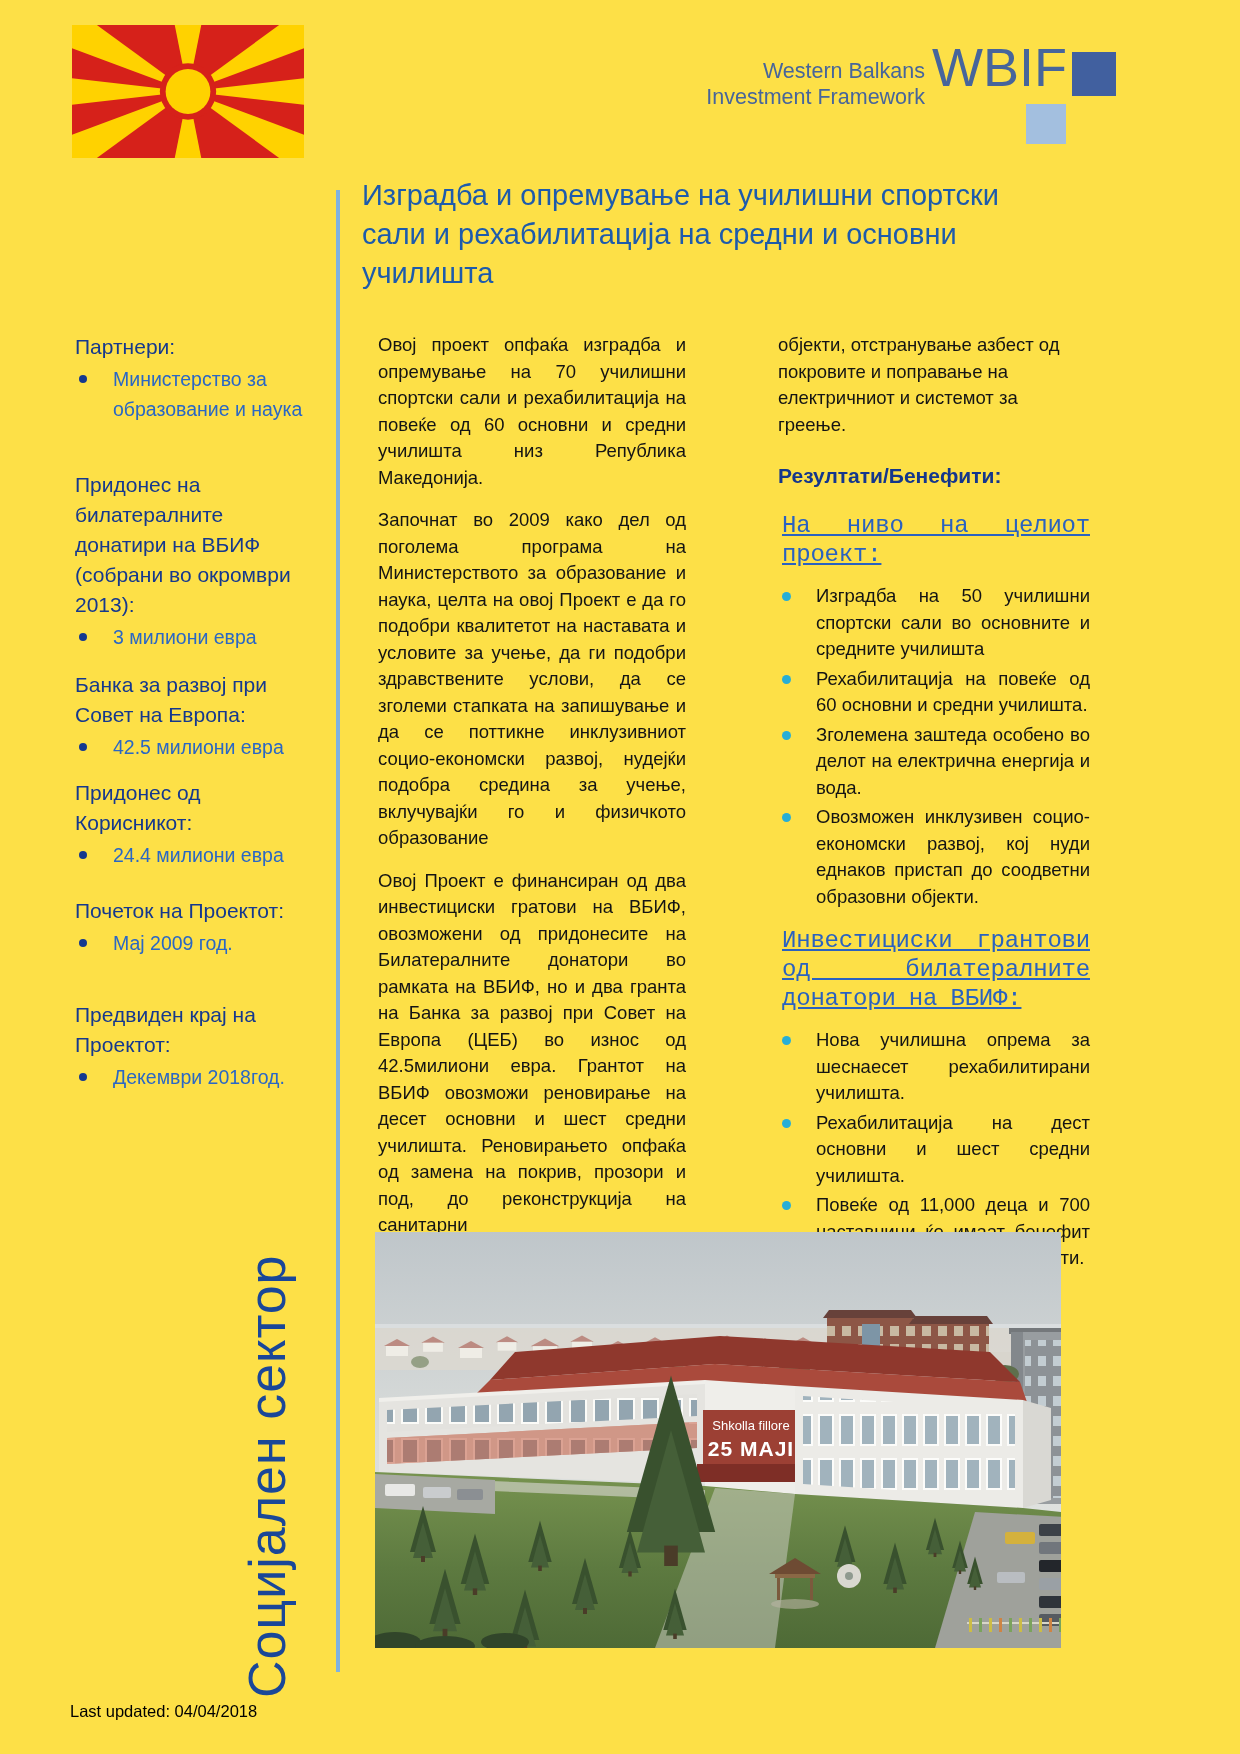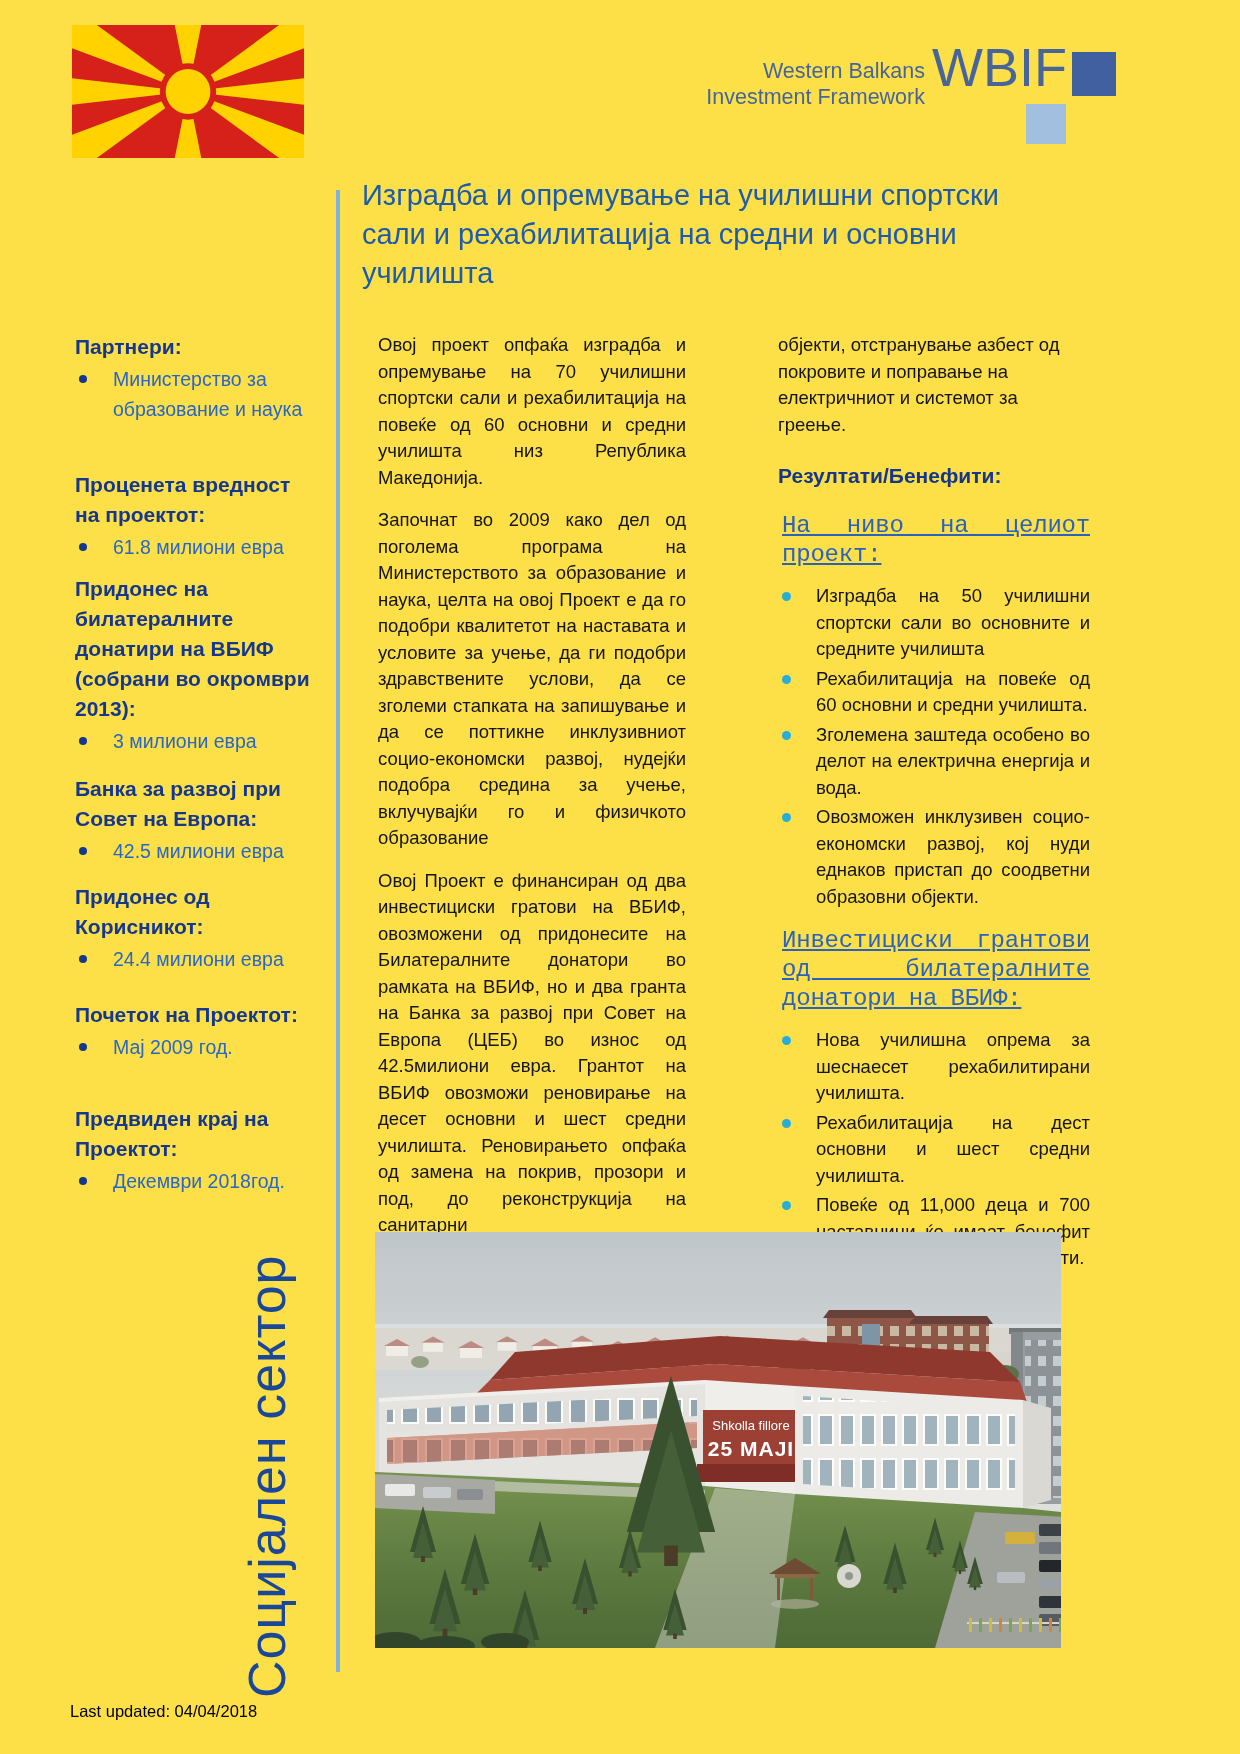--- a/index.html
+++ b/index.html
@@ -19,21 +19,21 @@
   .title{position:absolute;left:362px;top:176px;width:660px;margin:0;
          font-size:29px;line-height:39px;font-weight:400;color:#1D5BAC;}
   .vrule{position:absolute;left:336px;top:190px;width:4px;height:1482px;background:#7FB2E1;}
 
   
   .sidebar{position:absolute;left:75px;top:332px;width:240px;}
   .s-section{margin:0 0 30px 0;}
   .s-section.m1{margin-bottom:46px;}.s-section.m2{margin-bottom:12px;}
   .s-section.m3{margin-bottom:18px;}.s-section.m4{margin-bottom:16px;}
   .s-section.m5{margin-bottom:26px;}.s-section.m6{margin-bottom:42px;}
-  .s-head{font-size:21px;line-height:30px;font-weight:700;color:#15388E;margin-bottom:2px;}
+  .s-head{font-size:21px;line-height:30px;font-weight:400;color:#15388E;margin-bottom:2px;}
   .s-item{display:flex;align-items:flex-start;}
   .s-dot{flex:none;width:8px;height:8px;border-radius:50%;background:#15388E;
          margin:11px 0 0 4px;}
   .s-item-text{margin-left:26px;font-size:19.5px;line-height:30px;color:#2A67C5;}
 
   
   .vlabel{position:absolute;left:236px;top:1698px;transform:rotate(-90deg);
           transform-origin:0 0;white-space:nowrap;font-size:52px;line-height:62px;
           color:#1A4798;letter-spacing:1px;}
 
@@ -92,27 +92,20 @@
 
   <h1 class="title">Изградба и опремување на училишни спортски сали и рехабилитација на средни и основни училишта</h1>
   <div class="vrule"></div>
 
   <aside class="sidebar">
     <div class="s-section m1">
       <div class="s-head">Партнери:</div>
       <div class="s-item">
         <span class="s-dot"></span>
         <span class="s-item-text">Министерство за образование и наука</span>
-      </div>
-    </div>
-    <div class="s-section m2">
-      <div class="s-head">Проценета вредност на проектот:</div>
-      <div class="s-item">
-        <span class="s-dot"></span>
-        <span class="s-item-text">61.8 милиони евра</span>
       </div>
     </div>
     <div class="s-section m3">
       <div class="s-head">Придонес на билатералните донатири на ВБИФ (собрани во окромври 2013):</div>
       <div class="s-item">
         <span class="s-dot"></span>
         <span class="s-item-text">3 милиони евра</span>
       </div>
     </div>
     <div class="s-section m4">

